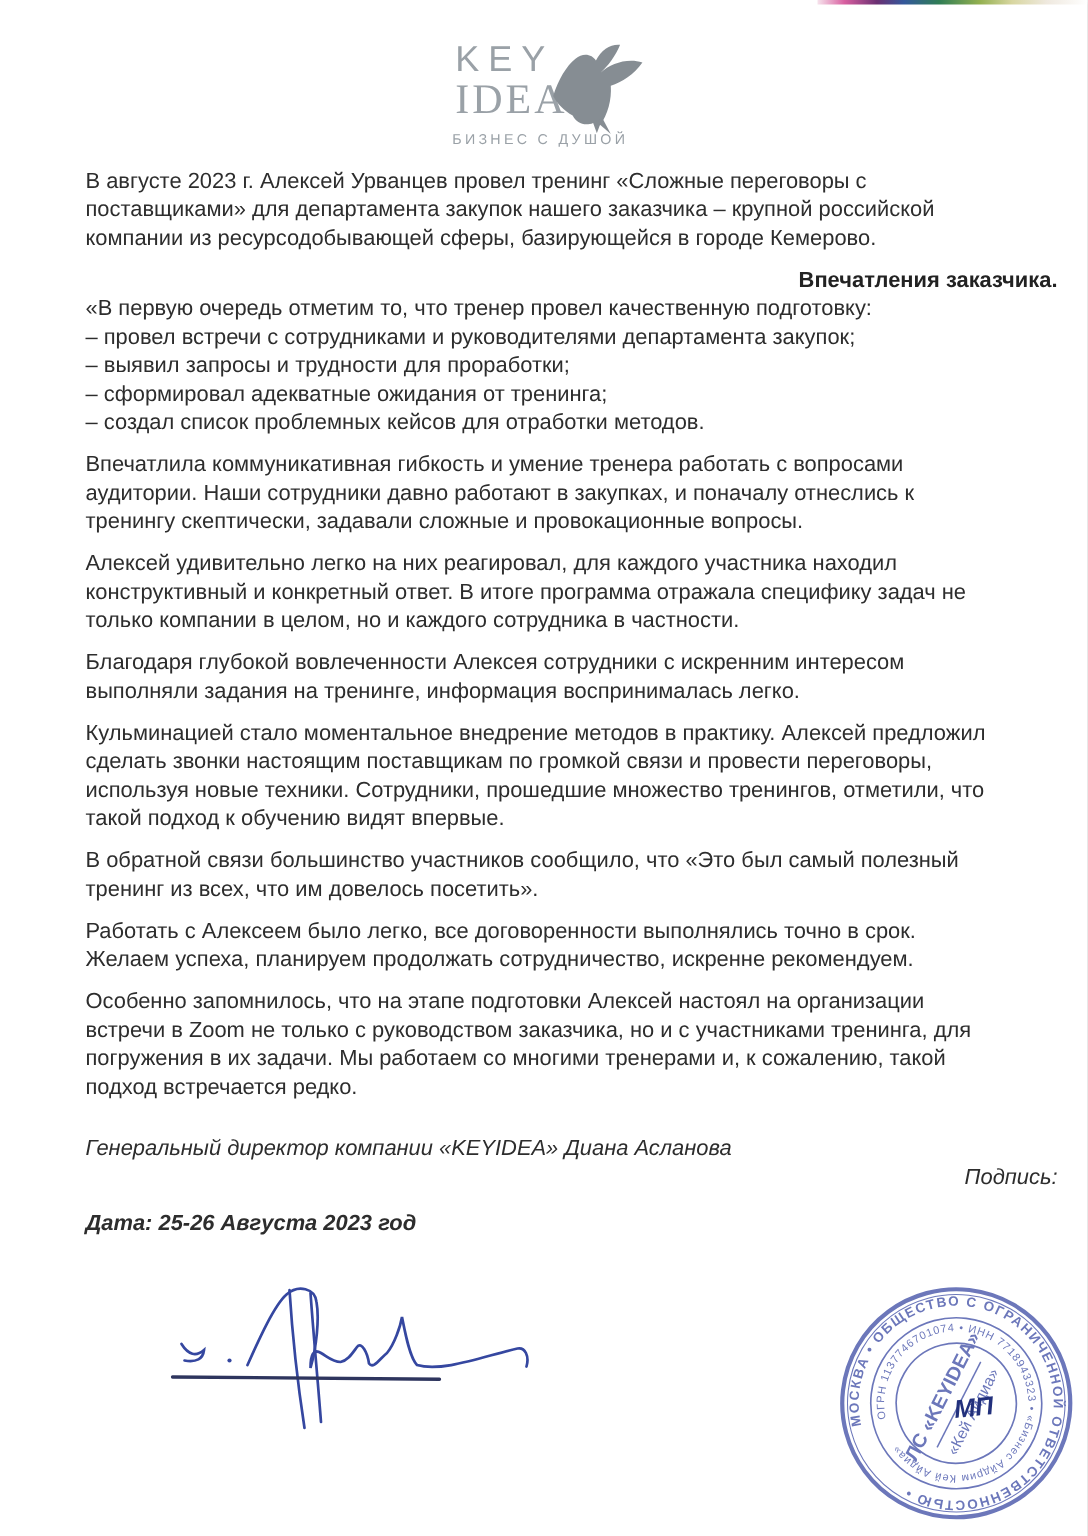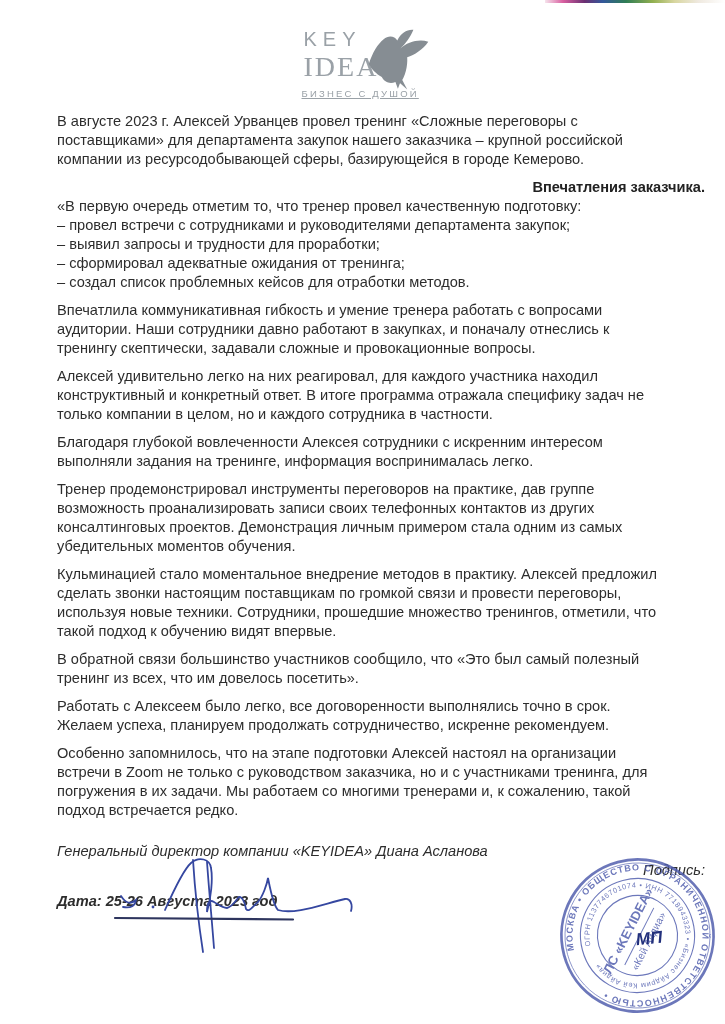--- a/index.html
+++ b/index.html
@@ -8,24 +8,24 @@
     font-family:"Liberation Sans",sans-serif;color:#2d2d2d;overflow:hidden;
     margin:0 auto;box-shadow:0 0 4px rgba(0,0,0,.2);
   }
   .scan-strip{
     position:absolute;top:0;left:545px;width:180px;height:3px;
     background:linear-gradient(90deg,#f6e3ec 0%,#d85fa0 10%,#6b2f72 22%,#33589b 32%,#2f7d55 45%,#93b050 60%,#d8d6a0 72%,#efe9df 85%,#ffffff 100%);
   }
   
   .logo{position:absolute;left:0;right:0;top:26px;height:80px;}
   .logo-inner{position:relative;width:90px;margin:0 auto;transform:translateX(-14px);}
-  .logo-key{font-size:20px;line-height:27px;letter-spacing:6px;color:#9aa1a7;font-weight:400;}
+  .logo-key{font-size:24px;line-height:27px;letter-spacing:6px;color:#9aa1a7;font-weight:400;}
   .logo-idea{font-size:28px;line-height:28px;letter-spacing:2px;color:#9aa1a7;font-weight:400;font-family:Liberation Serif, serif;}
   .logo-bird{position:absolute;left:60px;top:2px;}
-  .logo-tagline{position:absolute;left:-2px;top:62px;font-size:9.5px;letter-spacing:2.2px;color:#9aa1a7;white-space:nowrap;text-decoration:underline;}
+  .logo-tagline{position:absolute;left:-2px;top:62px;font-size:9.5px;letter-spacing:2.2px;color:#9aa1a7;white-space:nowrap;}
   
   .content{position:absolute;left:57px;top:112px;width:648px;}
   .content p{margin:0 0 9px 0;font-size:14.6px;line-height:19px;white-space:pre-line;color:#2d2d2d;}
   .content p.heading{font-weight:bold;margin-bottom:0;color:#222;text-align:right;}
   
   .footer{margin-top:22px;font-style:italic;font-size:14.6px;line-height:19px;color:#333;}
   .footer .director-line{margin:0;}
   .footer .sig-line{margin:0;text-align:right;}
   .footer .date-line{margin:12px 0 0 0;font-weight:bold;}
   
@@ -78,24 +78,20 @@
 – сформировал адекватные ожидания от тренинга;
 – создал список проблемных кейсов для отработки методов.</p>
     <p>Впечатлила коммуникативная гибкость и умение тренера работать с вопросами
 аудитории. Наши сотрудники давно работают в закупках, и поначалу отнеслись к
 тренингу скептически, задавали сложные и провокационные вопросы.</p>
     <p>Алексей удивительно легко на них реагировал, для каждого участника находил
 конструктивный и конкретный ответ. В итоге программа отражала специфику задач не
 только компании в целом, но и каждого сотрудника в частности.</p>
     <p>Благодаря глубокой вовлеченности Алексея сотрудники с искренним интересом
 выполняли задания на тренинге, информация воспринималась легко.</p>
-    <p>Тренер продемонстрировал инструменты переговоров на практике, дав группе
-возможность проанализировать записи своих телефонных контактов из других
-консалтинговых проектов. Демонстрация личным примером стала одним из самых
-убедительных моментов обучения.</p>
     <p>Кульминацией стало моментальное внедрение методов в практику. Алексей предложил
 сделать звонки настоящим поставщикам по громкой связи и провести переговоры,
 используя новые техники. Сотрудники, прошедшие множество тренингов, отметили, что
 такой подход к обучению видят впервые.</p>
     <p>В обратной связи большинство участников сообщило, что «Это был самый полезный
 тренинг из всех, что им довелось посетить».</p>
     <p>Работать с Алексеем было легко, все договоренности выполнялись точно в срок.
 Желаем успеха, планируем продолжать сотрудничество, искренне рекомендуем.</p>
     <p>Особенно запомнилось, что на этапе подготовки Алексей настоял на организации
 встречи в Zoom не только с руководством заказчика, но и с участниками тренинга, для

